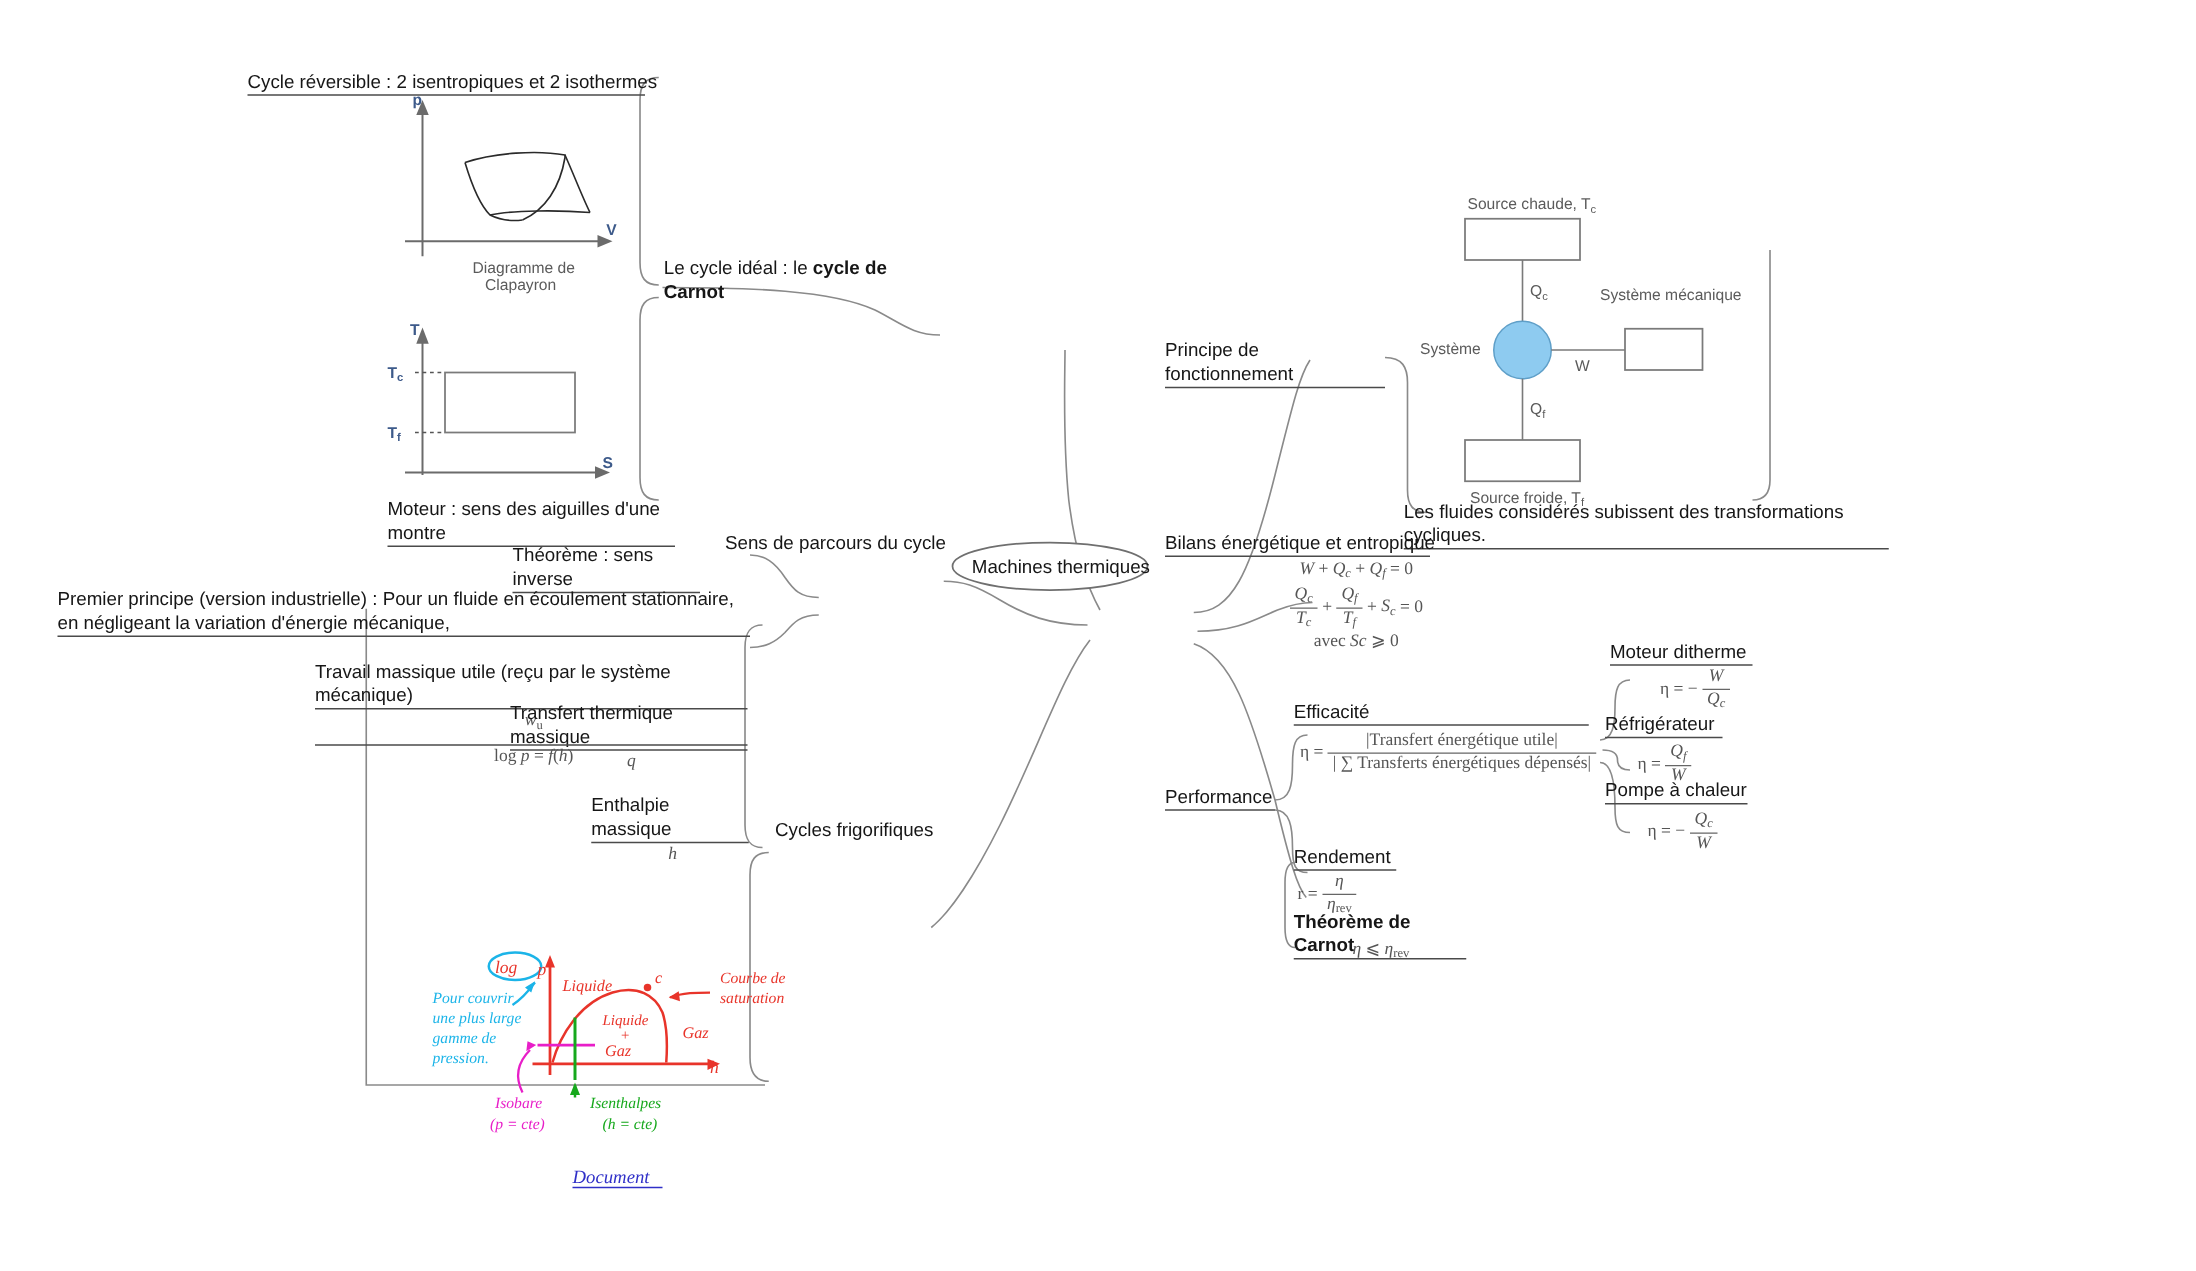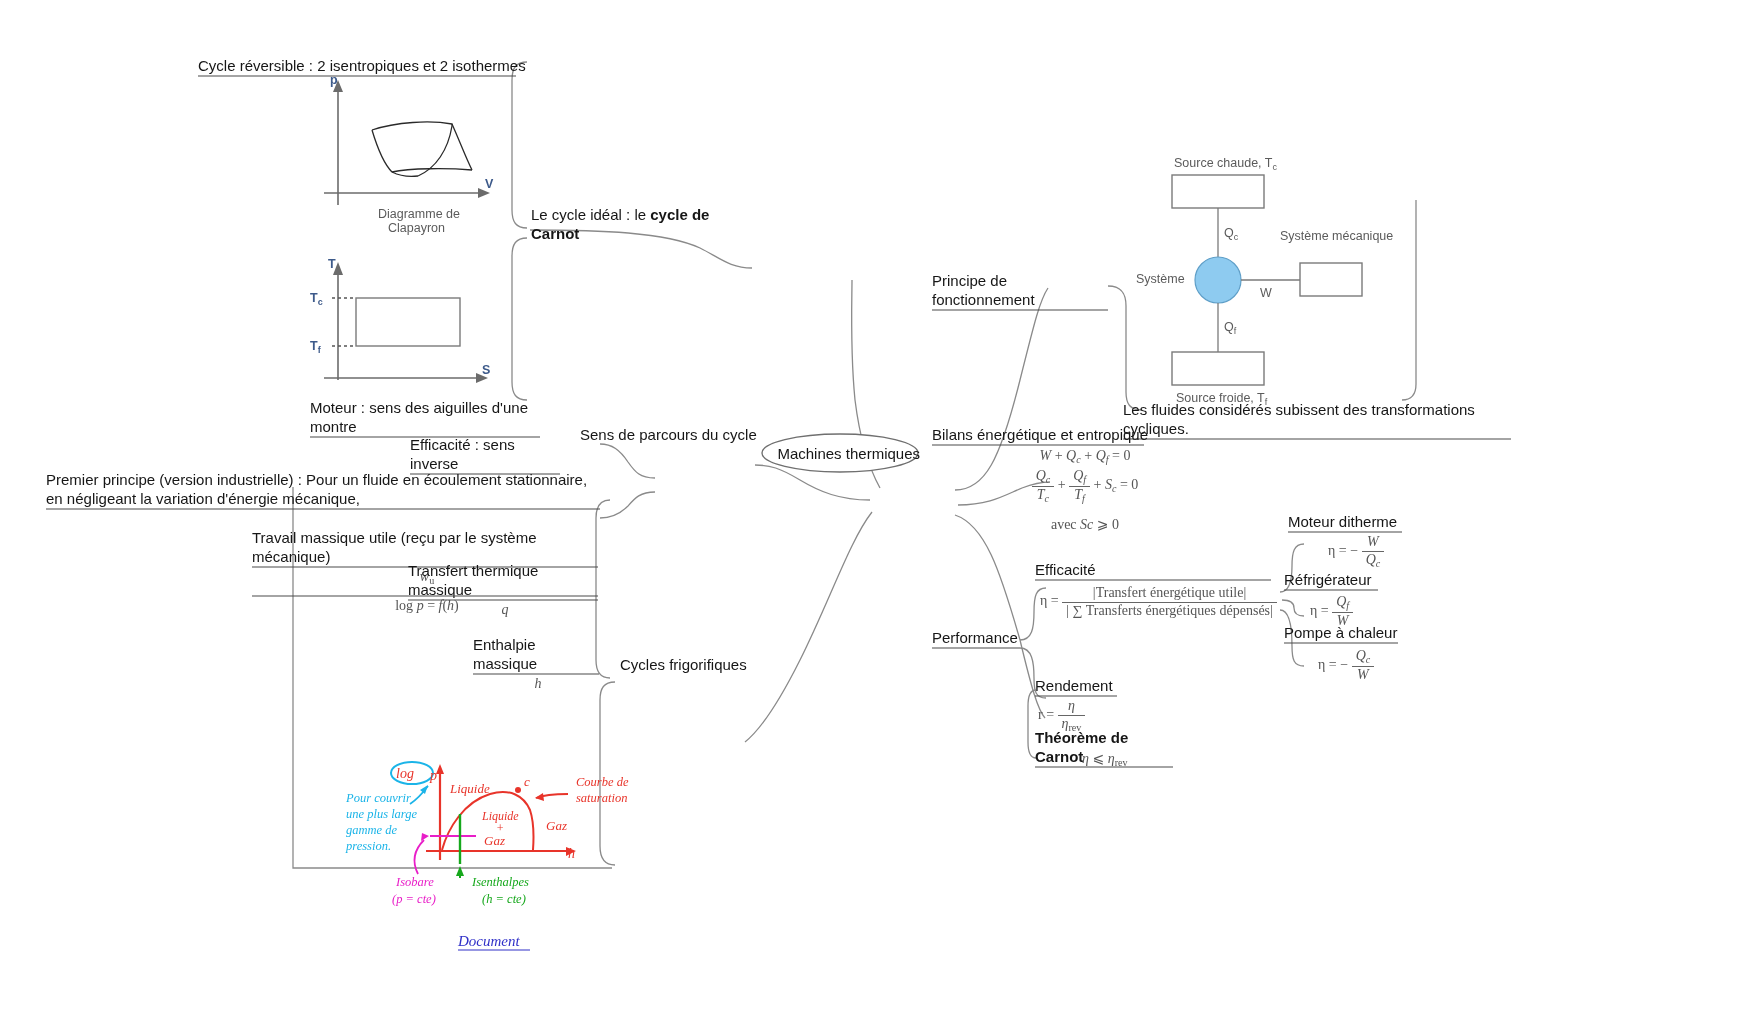--- a/index.html
+++ b/index.html
@@ -101,21 +101,21 @@
 </svg>
 
 <div class="abs" style="left:310px;top:398px;width:232px;">
   <div class="lbl"><span class="u">Moteur :</span><span> sens des aiguilles d'une montre</span></div>
   <svg style="width:232px;height:3px;">
       <line class="uline" x1="0" y1="1" x2="230" y2="1"></line>
     </svg>
 </div>
 
 <div class="abs" style="left:410px;top:435px;width:150px;">
-  <div class="lbl"><span class="u">Efficacité :</span><span> sens inverse</span></div>
+  <div class="lbl"><span class="u">Théorème :</span><span> sens inverse</span></div>
   <svg style="width:152px;height:3px;">
       <line class="uline" x1="0" y1="1" x2="150" y2="1"></line>
     </svg>
 </div>
 
 <div class="abs lbl" style="left:580px;top:425px;width:180px;">Sens de parcours du cycle</div>
 
 <div class="abs" style="left:531px;top:205px;width:215px;">
   <div class="lbl"><span>Le cycle idéal : le </span><span class="bold">cycle de Carnot</span></div>
 </div>
@@ -162,21 +162,21 @@
       <line class="uline" x1="0" y1="1" x2="212" y2="1"></line>
     </svg>
 </div>
 <div class="abs math" style="left:960px;top:448px;width:250px;text-align:center;">
   <div><i>W</i> + <i>Q<span class="sub">c</span></i> + <i>Q<span class="sub">f</span></i> = 0</div>
   <div style="margin-top:3px;">
     <span class="frac"><span class="n"><i>Q<span class="sub">c</span></i></span><span class="d"><i>T<span class="sub">c</span></i></span></span> +
     <span class="frac"><span class="n"><i>Q<span class="sub">f</span></i></span><span class="d"><i>T<span class="sub">f</span></i></span></span> +
     <i>S<span class="sub">c</span></i> = 0
   </div>
-  <div style="margin-top:12px;">avec <i>Sc</i> ⩾ 0</div>
+  <div style="margin-top:0;">avec <i>Sc</i> ⩾ 0</div>
 </div>
 
 <div class="abs" style="left:932px;top:628px;width:92px;">
   <div class="lbl">Performance</div>
   <svg style="width:90px;height:3px;">
       <line class="uline" x1="0" y1="1" x2="88" y2="1"></line>
     </svg>
 </div>
 
 <div class="abs" style="left:1035px;top:560px;width:240px;">

